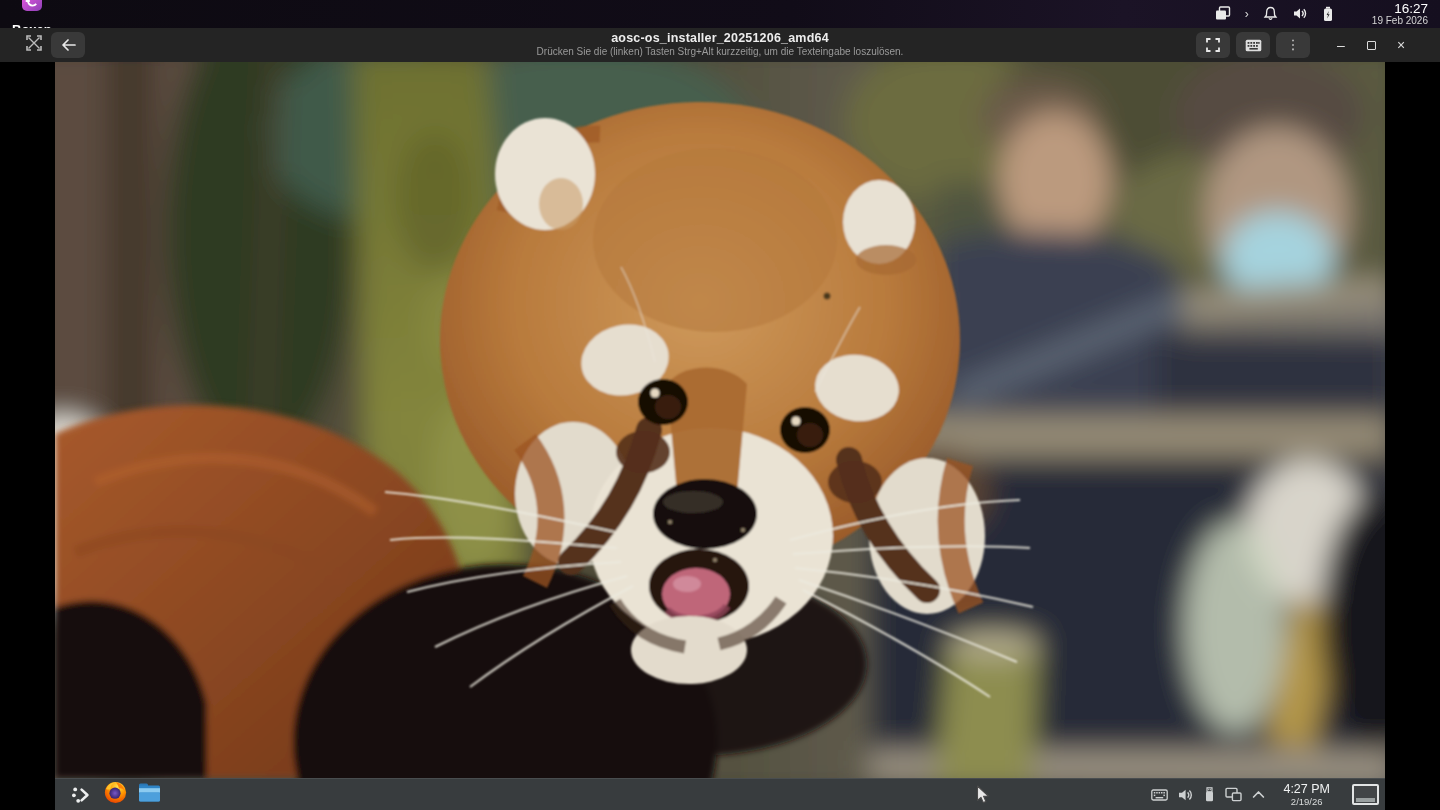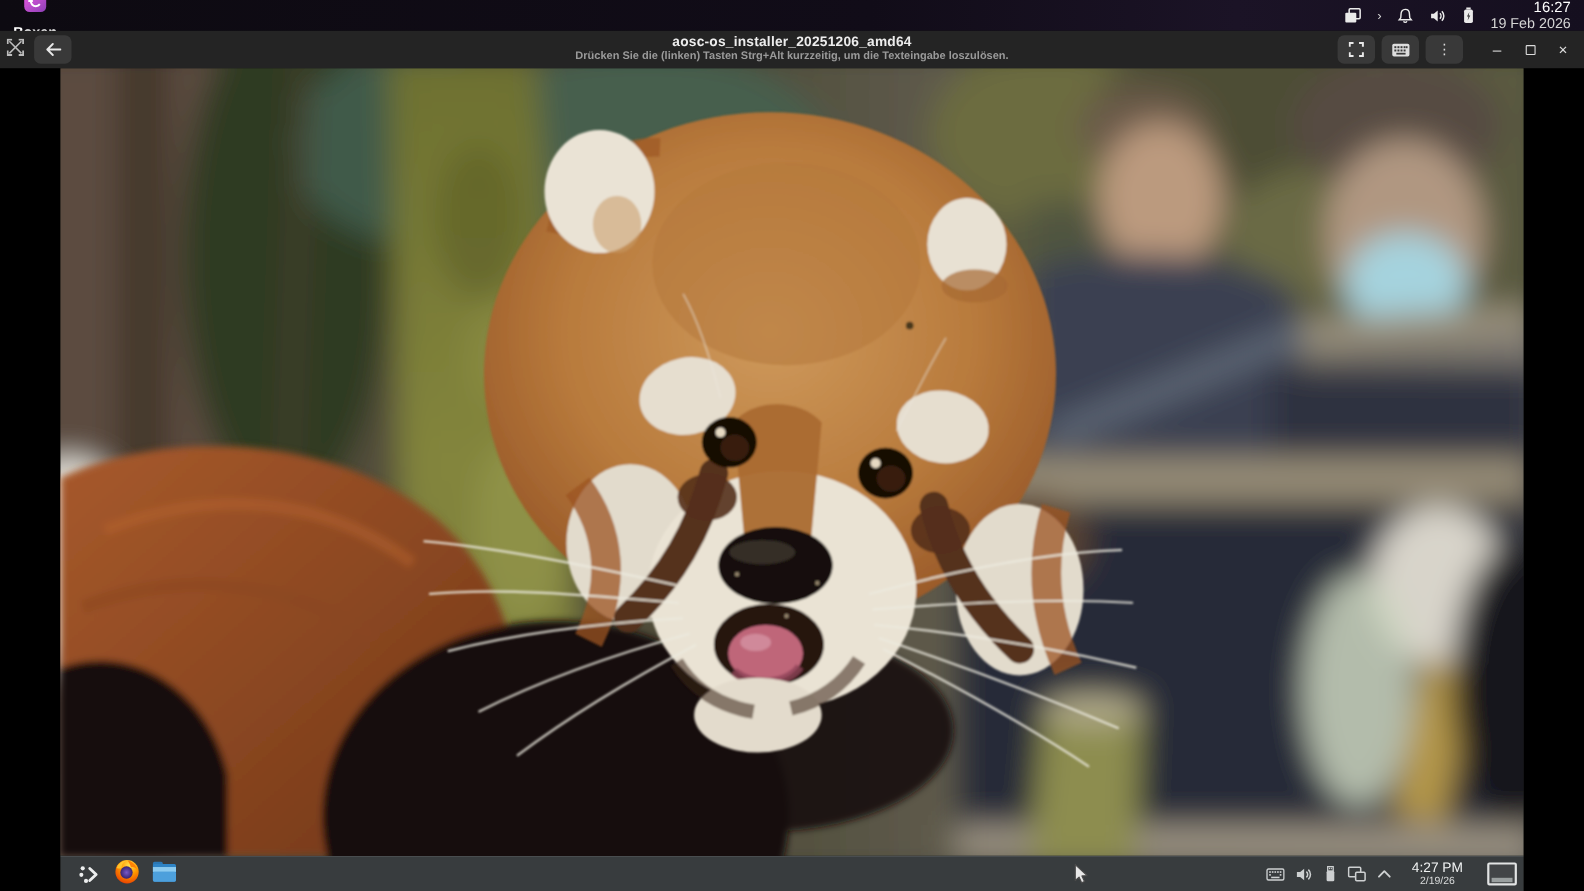--- a/index.html
+++ b/index.html
@@ -12,30 +12,30 @@
   .tb-left{display:flex;align-items:center;gap:11px;flex-direction:column;}
   .boxes-icon{width:20px;height:20px;border-radius:5px;
     background:linear-gradient(140deg,#f05ae0 0%,#c44fd0 45%,#8c3fb5 100%);
     display:flex;align-items:center;justify-content:center;}
   .tb-app{color:#fff;font-weight:bold;font-size:13px;}
   .tb-right{display:flex;align-items:center;gap:14px;color:#eaeaea;}
   .tb-right svg{display:block;}
   .tb-chev{color:#d8d8d8;font-size:12px;line-height:1;}
   .tb-clock{text-align:right;line-height:1.05;color:#fff;}
   .tb-time{font-size:13.5px;font-weight:normal;}
-  .tb-date{font-size:13px;color:#d5d5d5;}
+  .tb-date{font-size:10px;color:#d5d5d5;margin-left:24px;}
   
   .header-bar{position:absolute;left:0;top:28px;width:1440px;height:34px;background:#242424;
-    display:flex;align-items:center;padding:0 4px;z-index:30;}
+    display:flex;align-items:center;padding:0 24px;z-index:30;}
   .hb-left{display:flex;align-items:center;gap:9px;}
   .hb-btn{width:34px;height:26px;background:#393939;border-radius:6px;border:none;
     display:flex;align-items:center;justify-content:center;cursor:default;}
   .hb-center{position:absolute;left:50%;transform:translateX(-50%);top:3px;text-align:center;width:900px;}
   .hb-title{font-size:12.5px;font-weight:bold;color:#ededed;letter-spacing:.2px;}
-  .hb-sub{font-size:10px;color:#9a9a9a;margin-top:1px;font-weight:bold;}
+  .hb-sub{font-size:10px;color:#9a9a9a;margin-top:1px;}
   .hb-right{margin-left:auto;display:flex;align-items:center;gap:6px;}
   .win-controls{display:flex;align-items:center;margin-left:10px;}
   .win-glyph{width:30px;text-align:center;color:#dcdcdc;font-size:14px;line-height:26px;}
   .max-box{display:inline-block;width:9px;height:9px;border:1.5px solid #dcdcdc;border-radius:1px;}
   
   .vm-area{position:absolute;left:0;top:62px;width:1440px;height:692px;background:#000;}
   .vm-screen{position:absolute;left:55px;top:0;width:1330px;height:748px;background:#20221e;}
   .photo{position:absolute;left:0;top:0;width:1330px;height:716px;display:block;}
   
   .vm-taskbar{position:absolute;left:0;bottom:0;width:1330px;height:32px;background:#383c3e;

